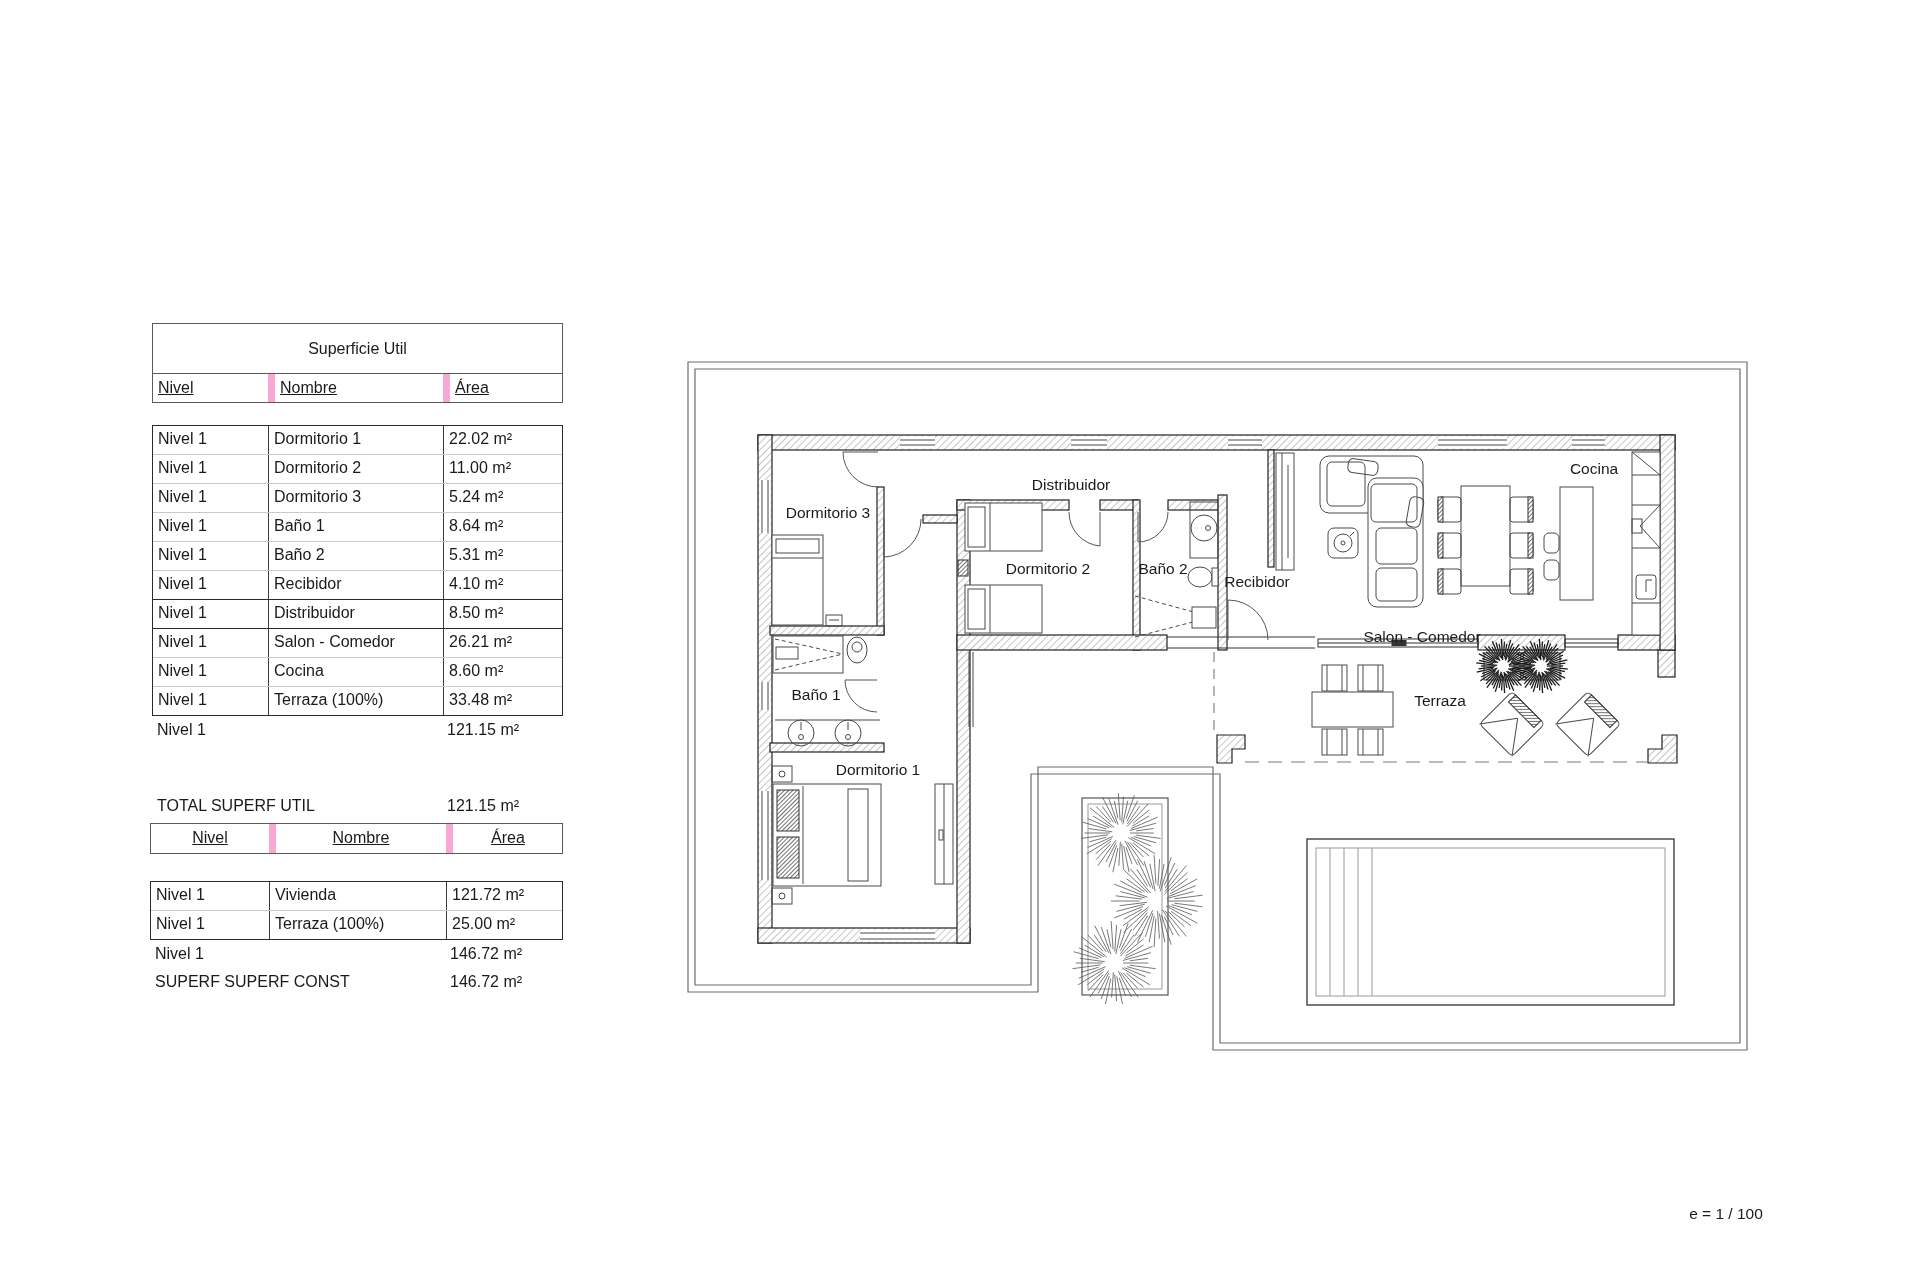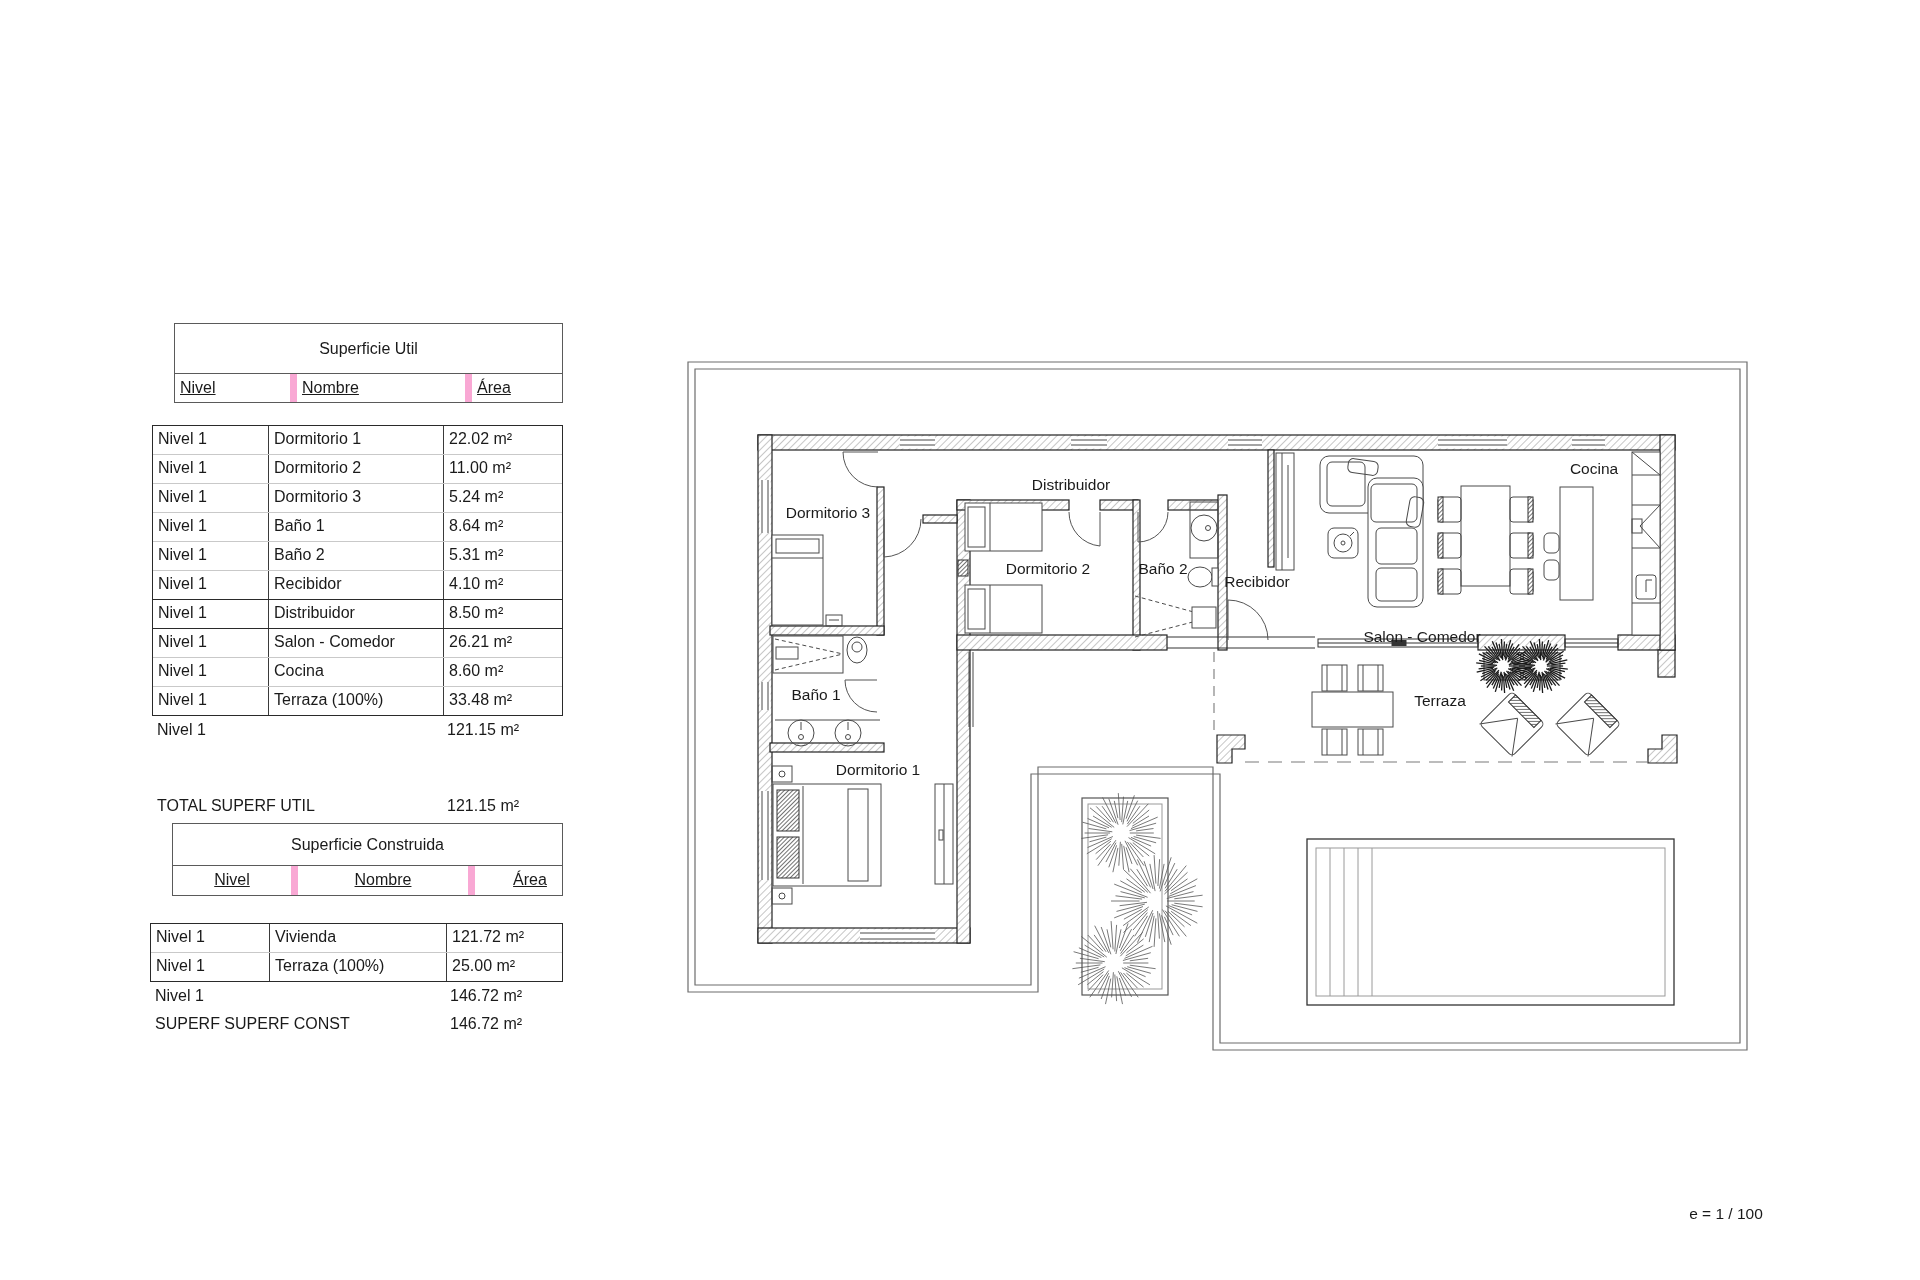--- a/index.html
+++ b/index.html
@@ -1,20 +1,20 @@
 <!DOCTYPE html>
 <html><head>
 <meta charset="utf-8">
 <style>
   html,body{margin:0;padding:0;background:#ffffff;}
   body{width:1920px;height:1280px;position:relative;font-family:"Liberation Sans",sans-serif;color:#1a1a1a;overflow:hidden;}
   .abs{position:absolute;}
   
   .tbl{position:absolute;font-size:16px;}
-  .tbox{border:1px solid #5a5a5a;margin-left:22px;}
+  .tbox{border:1px solid #5a5a5a;}
   .ttl{display:flex;align-items:center;justify-content:center;border-bottom:1px solid #5a5a5a;}
   .hdr{display:grid;}
   .hdr>div{padding-left:5px;line-height:28px;text-decoration:underline;}
   .hdr>div+div{border-left:7px solid #f9a8d4;}
   .hdr.center>div{text-align:center;padding-left:0;}
   .dbox{border:1.5px solid #2a2a2a;}
   .row{display:grid;height:28px;line-height:26px;border-bottom:1px solid #c9c9c9;}
   .row>div{padding-left:5px;overflow:hidden;white-space:nowrap;}
   .row>div+div{border-left:1px solid #3a3a3a;}
   .row.sep{border-bottom:1.5px solid #2a2a2a;}
@@ -95,21 +95,20 @@
     <div>121.15 m²</div>
   </div>
   <div class="srow" style="grid-template-columns:290px 121px;margin-top:48px;">
     <div>TOTAL SUPERF UTIL</div>
     <div>121.15 m²</div>
   </div>
 </div>
 
 <div class="tbl" style="left:150px;top:823px;width:413px;">
   <div class="tbox">
-    <div class="ttl" style="height:41px;">Superficie Construida</div>
     <div class="hdr center g3b" style="height:29px;">
       <div>Nivel</div>
       <div>Nombre</div>
       <div>Área</div>
     </div>
   </div>
   <div style="height:27px;"></div>
   <div class="dbox">
     <div class="row g3b">
         <div>Nivel 1</div>

